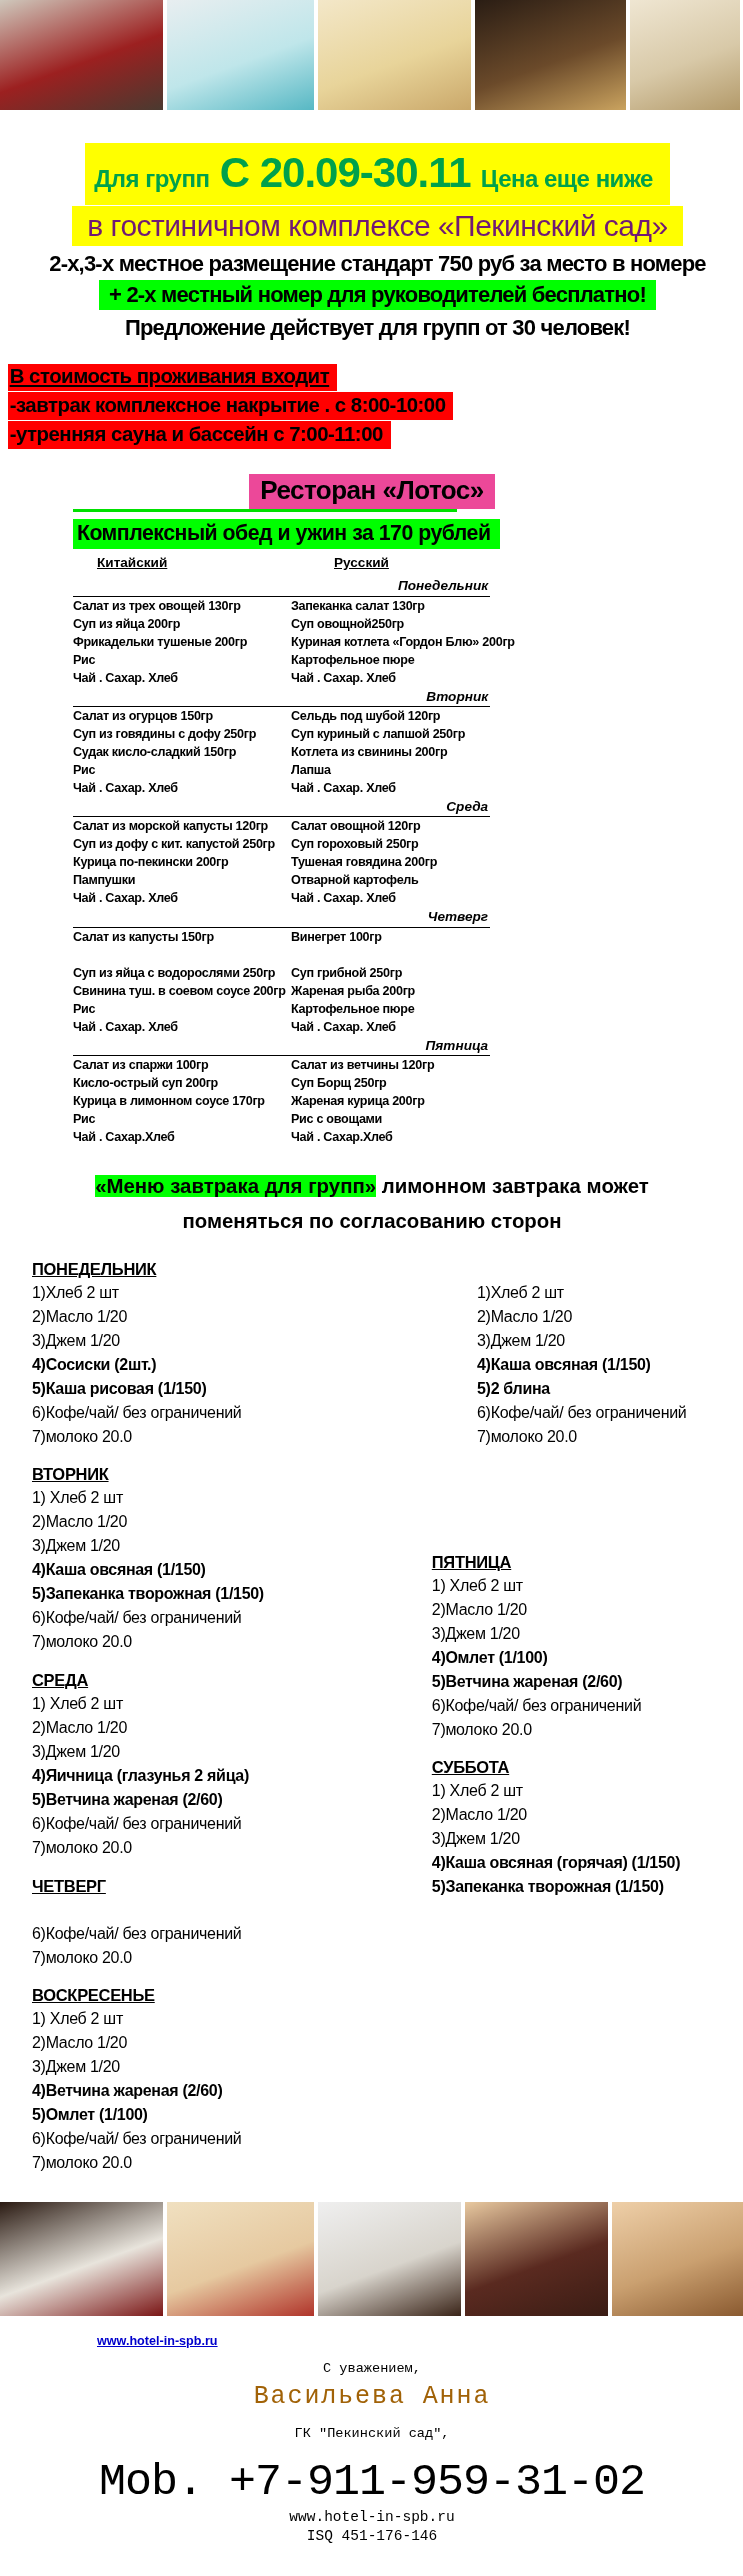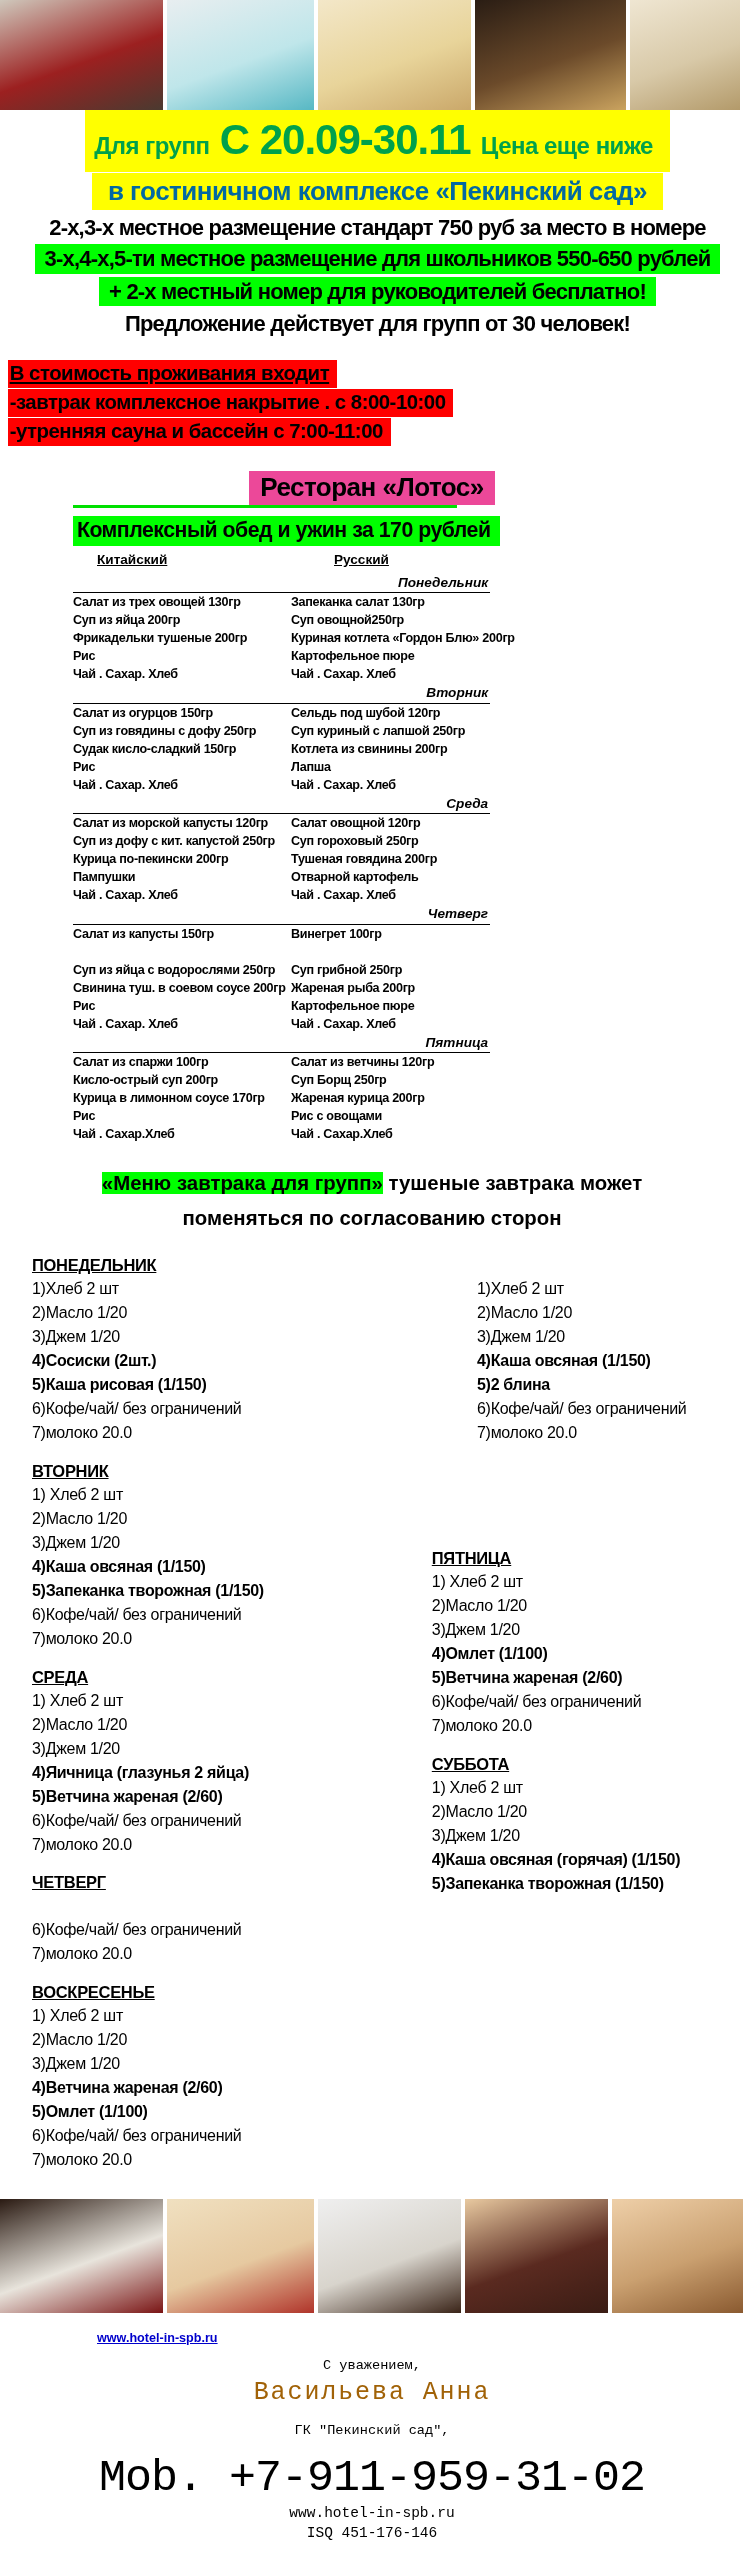--- a/index.html
+++ b/index.html
@@ -13,26 +13,26 @@
   .photo-row.top .photo:nth-child(4){width:151px;}
   .photo-row.top .photo:nth-child(5){width:110px;}
   .photo-row.bottom{height:114px;margin-top:13.6px;}
   .photo-row.bottom .photo:nth-child(1){width:163px;}
   .photo-row.bottom .photo:nth-child(2){width:147px;}
   .photo-row.bottom .photo:nth-child(3){width:143px;}
   .photo-row.bottom .photo:nth-child(4){width:143px;}
   .photo-row.bottom .photo:nth-child(5){width:131px;}
 
   .center{text-align:center;}
-  .promo{padding-left:11px;}
+  .promo{margin-top:33px;padding-left:11px;}
   .promo-line1{display:inline-block;background:#FFFF00;padding:5.8px 17.5px 7.8px 9.7px;color:#00A14B;font-weight:700;}
   .promo-line1 .pre,.promo-line1 .post{font-size:24px;letter-spacing:-0.5px;}
   .promo-line1 .big{font-size:42px;letter-spacing:-1px;padding:0 5.8px;}
   .promo-line2{margin-top:1.9px;}
-  .promo-line2 span{display:inline-block;background:#FFFF00;color:#0369a1;font-weight:700;font-size:26px;letter-spacing:-0.5px;padding:2.9px 15.5px;}
+  .promo-line2 span{display:inline-block;background:#FFFF00;color:#701a75;font-weight:400;font-size:30px;letter-spacing:-0.5px;padding:2.9px 15.5px;}
   .promo-black{font-size:22px;font-weight:700;letter-spacing:-0.8px;margin-top:4.8px;}
   .promo-green{margin-top:2.9px;}
   .promo-green span{display:inline-block;background:#00FF00;font-size:22px;font-weight:700;letter-spacing:-0.8px;padding:1.9px 9.7px;}
 
   .included{margin:23px 0 0 7.8px;}
   .included div{margin-bottom:1px;}
   .included span{display:inline-block;background:#FF0000;color:#000;font-weight:700;font-size:20.4px;letter-spacing:-0.5px;padding:1.9px 7.8px 2.9px 1.9px;}
   .included .inc-title span{text-decoration:underline;}
 
   .rest-title{margin-top:25px;text-align:center;}
@@ -83,21 +83,20 @@
     <div class="photo" style="background: linear-gradient(160deg, rgb(42, 29, 20) 0%, rgb(107, 74, 42) 55%, rgb(202, 163, 95) 100%);"></div>
     <div class="photo" style="background: linear-gradient(160deg, rgb(239, 230, 210) 0%, rgb(216, 201, 168) 55%, rgb(179, 154, 106) 100%);"></div>
   </div>
 
 <div class="promo center">
   <div>
     <span class="promo-line1"><span class="pre">Для групп</span> <span class="big">С 20.09-30.11</span> <span class="post">Цена еще ниже</span></span>
   </div>
   <div class="promo-line2"><span>в   гостиничном комплексе «Пекинский сад»</span></div>
   <div class="promo-black">2-х,3-х местное размещение   стандарт 750 руб за место в номере</div>
-  <div class="promo-green"><span>3-х,4-х,5-ти местное размещение для школьников  550-650 рублей</span></div>
   <div class="promo-green"><span>+ 2-х местный номер для руководителей бесплатно!</span></div>
   <div class="promo-black">Предложение действует для групп от 30 человек!</div>
 </div>
 
 <div class="included">
   <div class="inc-title"><span>В  стоимость проживания входит</span></div>
   <div><span>-завтрак комплексное накрытие . с 8:00-10:00</span></div>
   <div><span>-утренняя сауна и бассейн с 7:00-11:00</span></div>
 </div>
 
@@ -215,21 +214,21 @@
       <span>Рис</span>
       <span> Рис с овощами</span>
     </div>
     <div class="menu-row">
       <span>Чай . Сахар.Хлеб</span>
       <span>Чай . Сахар.Хлеб</span>
     </div>
   </div>
 
 <div class="bf-heading">
-  <div><span class="u hl">«Меню завтрака для групп»</span><span class="u"> тушеные завтрака может</span></div>
+  <div><span class="u hl">«Меню завтрака для групп»</span><span class="u"> лимонном завтрака может</span></div>
   <div><span class="u">поменяться по согласованию сторон</span></div>
 </div>
 
 <div class="bf-cols">
   <div class="bf-col left">
       <div class="bf-block">
         <div class="bf-day">ПОНЕДЕЛЬНИК</div>
         <div class="bf-item">1)Хлеб 2 шт</div>
         <div class="bf-item">2)Масло 1/20</div>
         <div class="bf-item">3)Джем 1/20</div>

